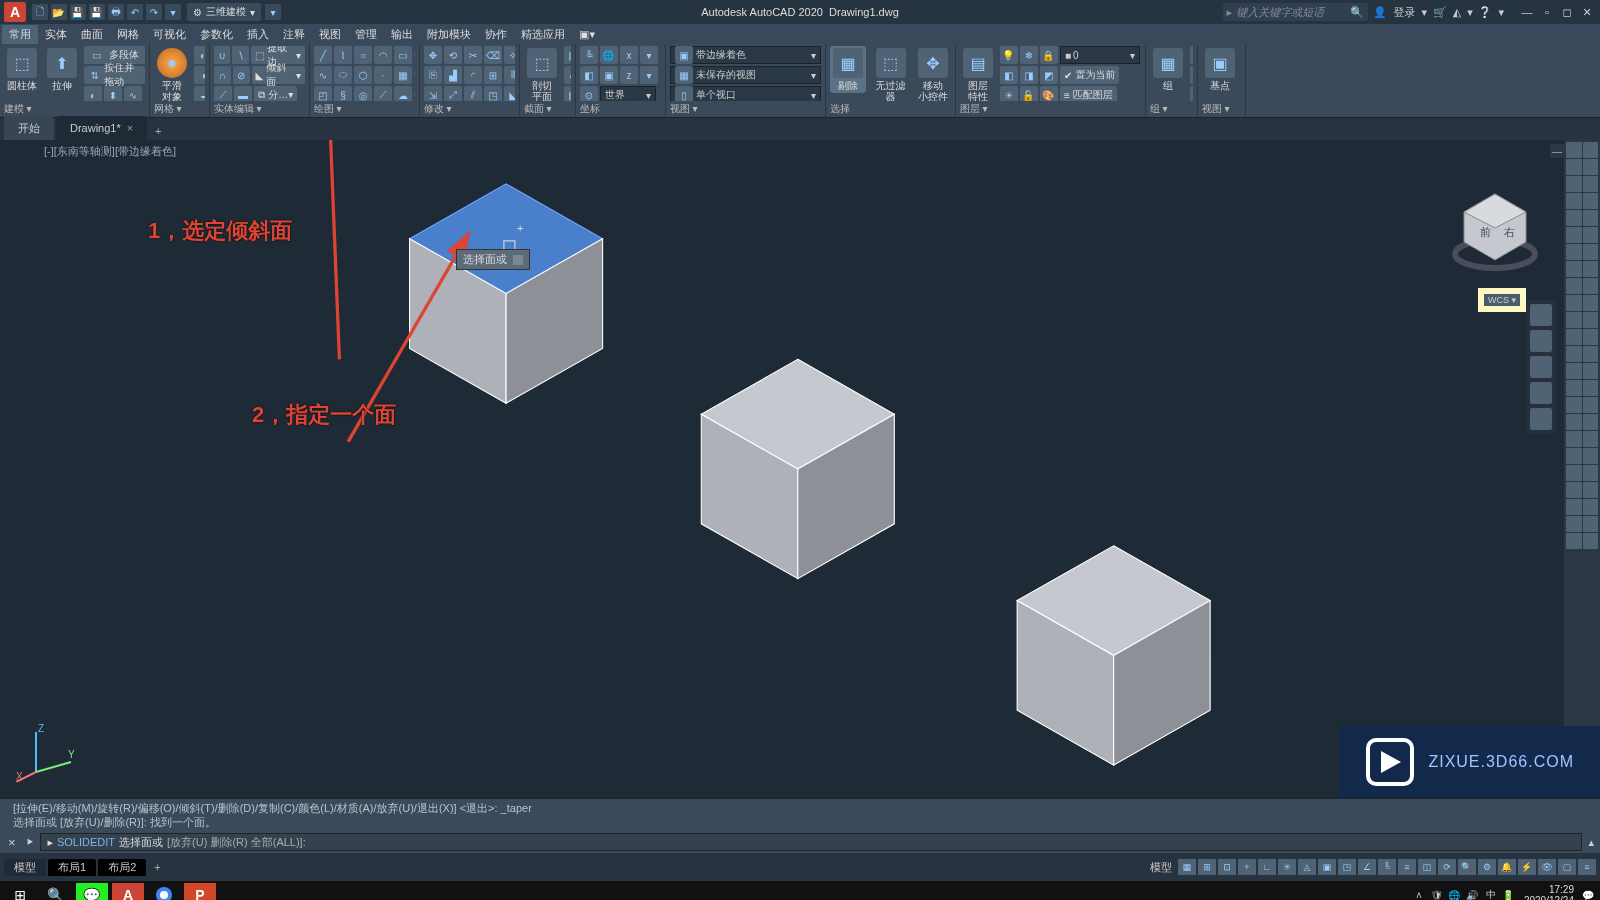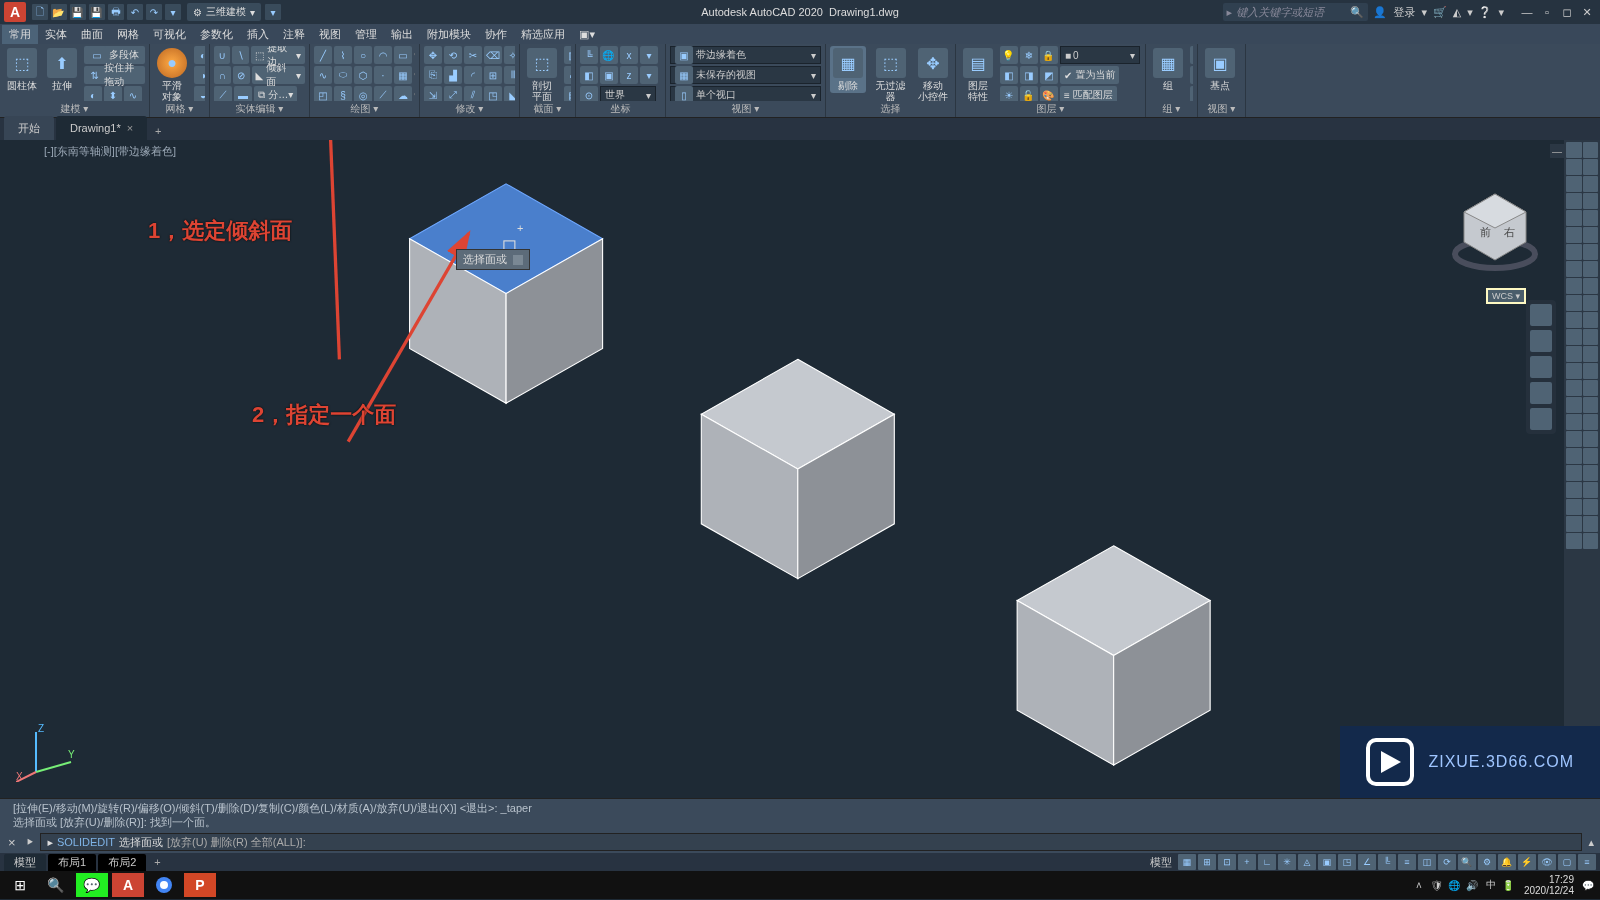--- a/index.html
+++ b/index.html
@@ -19,21 +19,21 @@
 
   
   .menubar { height: 20px; background: #39485a; display:flex; align-items:center; padding:0 2px; gap:0; font-size:11px; }
   .menubar .mitem { padding: 2px 7px; color:#ddd; cursor:pointer; }
   .menubar .mitem.active { background:#4c6378; }
 
   
   .ribbon { height: 74px; background: #3b4a5b; display:flex; border-bottom:1px solid #222;}
   .ribbon-panel { border-right:1px solid #2b3642; display:flex;flex-direction:column; padding:2px 4px 0 4px; }
   .ribbon-panel .body { flex:1; display:flex; gap:4px; align-items:flex-start; overflow:hidden;}
-  .ribbon-panel .label { text-align:center;font-size:10px;color:#bbb;padding:1px 0;}
+  .ribbon-panel .label { text-align:left;font-size:10px;color:#bbb;padding:1px 0;font-family:Liberation Serif, serif;}
   .big-btn { display:flex;flex-direction:column;align-items:center;gap:2px;padding:2px;min-width:36px; }
   .big-btn .ic{width:30px;height:30px;background:#4f6374;border-radius:3px;display:flex;align-items:center;justify-content:center;font-size:16px;color:#9cf;}
   .big-btn .tx{font-size:10px;color:#ddd;line-height:11px;text-align:center;}
   .small-grid { display:flex;flex-direction:column;gap:2px;}
   .small-row{display:flex;gap:2px;align-items:center;}
   .sbtn{width:18px;height:18px;background:#4f6374;border-radius:2px;display:flex;align-items:center;justify-content:center;font-size:10px;color:#9cf;}
   .sbtn-wide{height:18px;background:#4f6374;border-radius:2px;padding:0 4px;display:flex;align-items:center;gap:3px;font-size:10px;color:#ddd;}
   .drop-field{height:18px;background:#2a3744;border:1px solid #1a232c;display:flex;align-items:center;padding:0 4px;font-size:10px;color:#ccc;justify-content:space-between;gap:4px;}
 
   
@@ -49,21 +49,21 @@
   .viewctrls{position:absolute;top:4px;right:4px;display:flex;gap:2px;}
   .viewctrls div{width:14px;height:14px;background:#2b3744;color:#aaa;display:flex;align-items:center;justify-content:center;font-size:10px;}
   svg.scene{width:100%;height:100%;}
   .annotation{position:absolute;color:#d43;font-size:22px;font-weight:bold;text-shadow:0 0 2px #000;}
   .tool-palette{position:absolute;top:0;right:0;width:36px;background:#2b3744;height:100%;display:flex;flex-direction:column;gap:1px;padding:2px;}
   .tool-palette .tp{width:16px;height:16px;background:#4f6374;border-radius:1px;}
   .tp-row{display:flex;gap:1px;}
   .navtools{position:absolute;right:44px;top:160px;width:30px;display:flex;flex-direction:column;gap:4px;background:#2b374488;padding:4px;border-radius:4px;}
   .navtools div{width:22px;height:22px;background:#4f6374;border-radius:2px;}
   .viewcube{position:absolute;right:60px;top:44px;width:90px;height:90px;}
-  .wcs-tag{position:absolute;right:74px;top:148px;background:#4a5d6b;color:#ccc;font-size:9px;padding:1px 4px;border:2px solid #fef9c3;margin-left:48px;}
+  .wcs-tag{position:absolute;right:74px;top:148px;background:#4a5d6b;color:#ccc;font-size:9px;padding:1px 4px;border:6px solid #fef9c3;margin-left:48px;}
   .tooltip{position:absolute;background:#5c6b79;border:1px solid #333;padding:2px 6px;color:#ddd;font-size:11px;display:flex;align-items:center;gap:6px;}
   .tooltip .sq{width:10px;height:10px;background:#7a8894;}
   .ucs-icon{position:absolute;left:16px;bottom:16px;}
 
   .watermark{position:absolute;right:0;bottom:0;background:#13294b;color:#fff;padding:12px 26px;display:flex;align-items:center;gap:14px;}
   .watermark .wm-icon{width:48px;height:48px;border:4px solid #fff;border-radius:10px;display:flex;align-items:center;justify-content:center;}
   .watermark .wm-icon svg{}
   .watermark .text-main{font-size:34px;font-weight:bold;letter-spacing:2px;}
   .watermark .text-sub{font-size:16px;letter-spacing:1px;color:#9fc5ff;}
 
@@ -71,21 +71,21 @@
   .cmd-area{background:#3b4a5b;border-top:1px solid #222;}
   .cmd-history{padding:2px 13px;color:#b8c2cc;font-size:11px;line-height:14px;}
   .cmd-input-row{display:flex;align-items:center;background:#3b4a5b;padding:2px 4px;gap:4px;}
   .cmd-x{color:#ccc;padding:0 4px;font-size:13px;}
   .cmd-chev{color:#ccc;padding:0 2px;font-size:11px;}
   .cmd-input{flex:1;background:#34414f;border:1px solid #222;height:18px;padding:0 6px;color:#ddd;font-size:11px;display:flex;align-items:center;gap:4px;}
   .cmd-input .kw{color:#7fb3e6;}
   .cmd-input .br{color:#aaa;}
 
   
-  .btabs{height:18px;background:#283341;display:flex;align-items:center;padding:0 4px;gap:2px;font-size:11px;}
+  .btabs{height:28px;background:#283341;display:flex;align-items:center;padding:0 4px;gap:2px;font-size:11px;}
   .btab{padding:1px 10px;background:#000000;color:#ccc;border-radius:2px 2px 0 0;}
   .btab.active{background:#1e2a35;}
   .btab-add{padding:1px 6px;color:#aaa;}
   .status-right{margin-left:auto;display:flex;gap:2px;align-items:center;}
   .sicon{width:18px;height:16px;background:#4f6374;border-radius:1px;display:flex;align-items:center;justify-content:center;font-size:9px;color:#9cf;}
   .stext{padding:0 4px;color:#ccc;font-size:11px;}
 
   
   .taskbar{height:28px;background:#111;display:flex;align-items:center;padding:0 4px;gap:4px;}
   .taskbtn{width:32px;height:24px;display:flex;align-items:center;justify-content:center;font-size:14px;}

